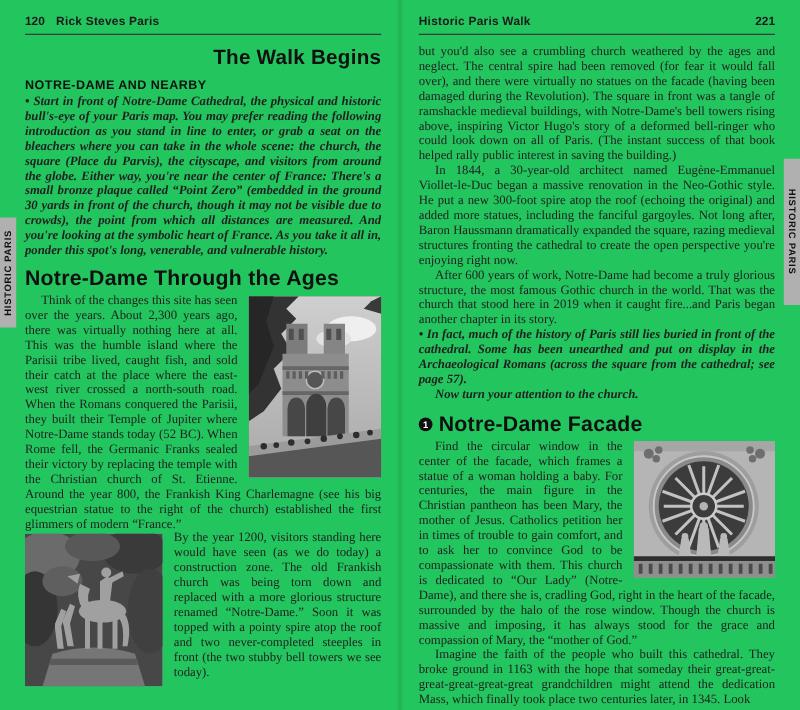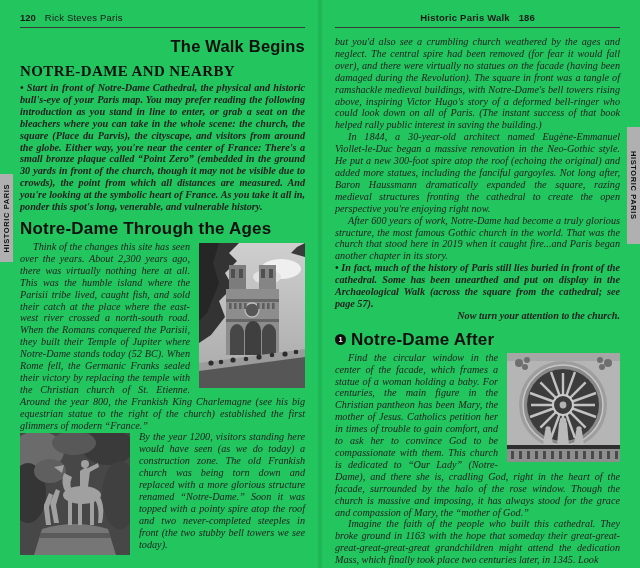--- a/index.html
+++ b/index.html
@@ -8,41 +8,41 @@
   .spine{position:absolute;left:317px;top:0;width:6px;height:568px;
          background:linear-gradient(90deg,rgba(0,0,0,0) 0%,rgba(0,0,0,0.10) 50%,rgba(0,0,0,0) 100%);}
   .page{position:absolute;top:0;height:568px;box-sizing:border-box;overflow:hidden;}
   .page-left{left:0;width:320px;padding:12px 15px 0 20px;}
   .page-right{left:320px;width:320px;padding:12px 20px 0 15px;}
 
   
   .running{font-family:"Liberation Sans",sans-serif;font-size:9.5px;color:#1a1a1a;
            border-bottom:1.2px solid #3a3a3a;padding-bottom:4px;display:flex;align-items:baseline;}
   .running .pnum{font-weight:700;letter-spacing:0;}
-  .running-left .btitle{margin-left:9px;font-weight:400;letter-spacing:.2px;}
-  .running-right{justify-content:center;}
+  .running-left .btitle{margin-left:9px;font-weight:700;letter-spacing:.2px;}
+  .running-right{justify-content:space-between;}
   .running-right .btitle{font-weight:700;margin-right:9px;letter-spacing:.2px;}
 
   
   .walk-title{font-family:"Liberation Sans",sans-serif;font-weight:700;font-size:16.5px;
               color:#101010;text-align:right;margin:9px 0 7px;letter-spacing:.2px;}
-  .h-caps{font-family:Liberation Serif, serif;font-weight:700;font-size:15px;
+  .h-caps{font-family:Liberation Sans, sans-serif;font-weight:700;font-size:10px;
           color:#101010;margin:0 0 2px;letter-spacing:.4px;}
   .h-sub{font-family:"Liberation Sans",sans-serif;font-weight:700;font-size:17px;
          color:#101010;margin:6px 0 2px;letter-spacing:.2px;}
   .h-num{display:flex;align-items:center;gap:5px;margin:8px 0 2px;}
   .num-badge{display:inline-flex;align-items:center;justify-content:center;width:11px;height:11px;
              border-radius:50%;background:#101010;color:#fff;font-family:"Liberation Sans",sans-serif;
              font-size:7.5px;font-weight:700;flex:0 0 auto;}
 
   
-  p{margin:0;font-size:10.2px;line-height:11.9px;text-align:justify;font-style:italic;}
+  p{margin:0;font-size:10.2px;line-height:11.9px;text-align:justify;}
   .ital{font-style:italic;font-weight:bold;}
   .indent{text-indent:13px;}
-  .no-just{text-align:right;}
+  .no-just{text-align:left;}
 
   
   .photo{background:#888;}
   .ph-cathedral{float:right;width:106px;height:145px;margin:2px 0 3px 9px;}
   .ph-statue{float:left;width:110px;height:122px;margin:2px 9px 3px 0;}
   .ph-rose{float:right;width:113px;height:109px;margin:1px 0 3px 9px;}
   .photo svg{display:block;width:100%;height:100%;}
 
   
   .tab{position:absolute;width:13px;background:#b0b0b0;color:#0e0e0e;
@@ -161,34 +161,34 @@
     </div>
 
     <div class="tab tab-left">
       <span>HISTORIC PARIS</span>
     </div>
   </div>
 
   <div class="page page-right">
     <div class="running running-right">
       <span class="btitle">Historic Paris Walk</span>
-      <span class="pnum">186</span>
+      <span class="pnum">221</span>
     </div>
 
     <div style="height:8px"></div>
     <p>but you'd also see a crumbling church weathered by the ages and neglect. The central spire had been removed (for fear it would fall over), and there were virtually no statues on the facade (having been damaged during the Revolution). The square in front was a tangle of ramshackle medieval buildings, with Notre-Dame's bell towers rising above, inspiring Victor Hugo's story of a deformed bell-ringer who could look down on all of Paris. (The instant success of that book helped rally public interest in saving the building.)</p>
     <p class="indent">In 1844, a 30-year-old architect named Eugène-Emmanuel Viollet-le-Duc began a massive renovation in the Neo-Gothic style. He put a new 300-foot spire atop the roof (echoing the original) and added more statues, including the fanciful gargoyles. Not long after, Baron Haussmann dramatically expanded the square, razing medieval structures fronting the cathedral to create the open perspective you're enjoying right now.</p>
     <p class="indent">After 600 years of work, Notre-Dame had become a truly glorious structure, the most famous Gothic church in the world. That was the church that stood here in 2019 when it caught fire...and Paris began another chapter in its story.</p>
 
-    <p class="ital"><span>• In fact, much of the history of Paris still lies buried in front of the cathedral. Some has been unearthed and put on display in the </span><b>Archaeological Walk</b><span> (across the square from the cathedral; see page 57).</span></p>
+    <p class="ital"><span>• In fact, much of the history of Paris still lies buried in front of the cathedral. Some has been unearthed and put on display in the </span><b>Archaeological Romans</b><span> (across the square from the cathedral; see page 57).</span></p>
     <p class="ital indent no-just">Now turn your attention to the church.</p>
 
     <div class="h-num">
       <span class="num-badge">1</span>
-      <span class="h-sub" style="margin:0">Notre-Dame After</span>
+      <span class="h-sub" style="margin:0">Notre-Dame Facade</span>
     </div>
 
 
     <div class="clearfix">
       <div class="photo ph-rose">
         <svg viewBox="0 0 113 109" preserveAspectRatio="none">
           <rect x="0" y="0" width="113" height="109" fill="#b5b5b5"></rect>
           <rect x="0" y="0" width="113" height="8" fill="#a6a6a6"></rect>
           <g fill="#6e6e6e">
             <circle cx="12" cy="10" r="4"></circle>

